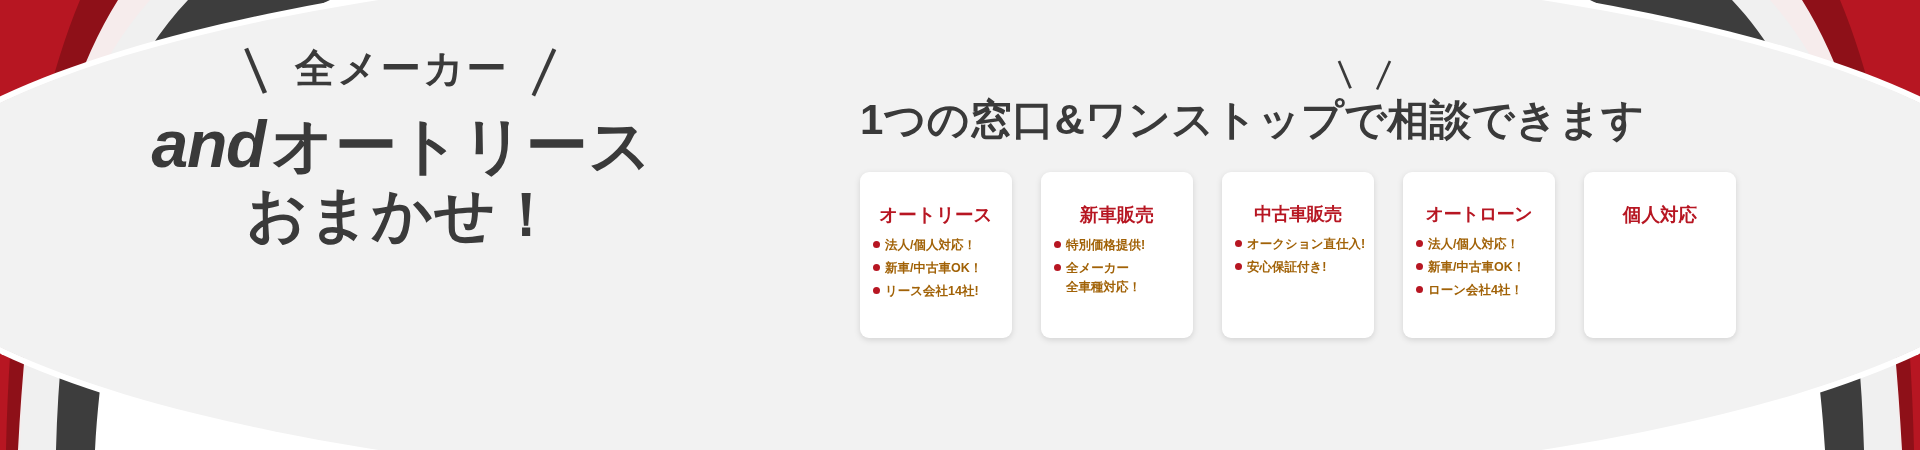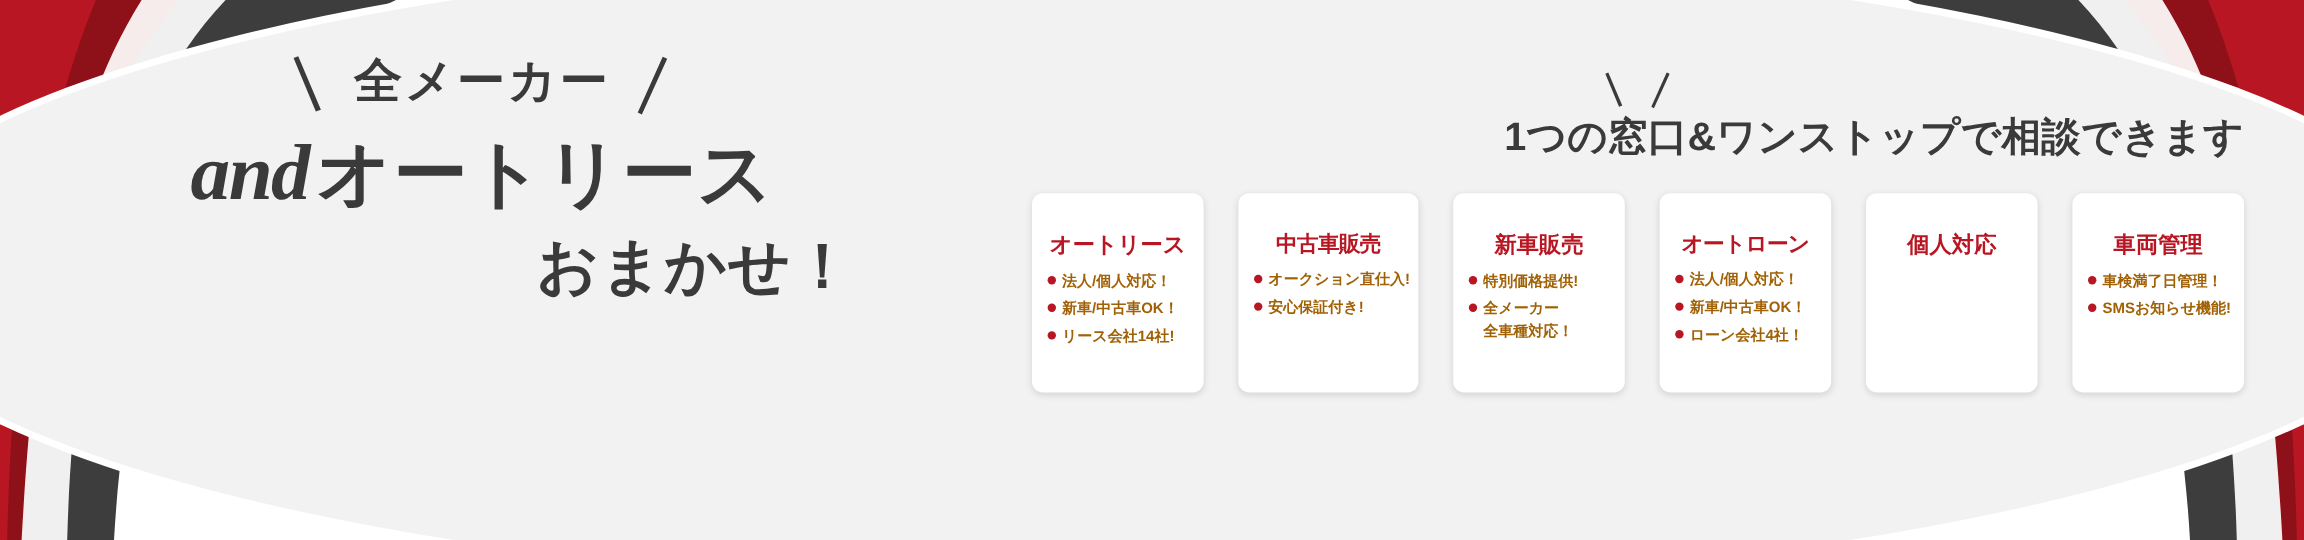--- a/index.html
+++ b/index.html
@@ -72,55 +72,54 @@
 
   .brandline{
     margin-top:18px;
     font-size:62px;
     font-weight:800;
     letter-spacing:.01em;
     line-height:1.12;
     white-space:nowrap;
   }
   .brand-and{
-    font-family:Liberation Serif, serif;
+    font-family:Liberation Sans, sans-serif;
     font-style:italic;
     font-weight:700;
     font-size:66px;
     letter-spacing:-.02em;
     padding-right:6px;
   }
   .lastline{
-    margin-top:12px;
-    font-size:51px;
+    margin-top:0;
+    font-size:60px;
     font-weight:800;
     letter-spacing:.02em;
     line-height:1.1;
     white-space:nowrap;
-    text-align:right;
   }
 
   
   .right{
     position:absolute;
     left:860px; top:60px;
     width:1010px;
     color:#3a3a3a;
   }
   .sub-top{
     display:flex;align-items:center;justify-content:center;
     gap:11px;
     font-size:25px;font-weight:700;letter-spacing:.01em;
     white-space:nowrap;
   }
   .sub-top .slash{font-size:27px;}
   .sub-main{
     margin-top:5px;
-    text-align:right;
-    font-size:33px;font-weight:800;letter-spacing:.005em;
+    text-align:left;
+    font-size:42px;font-weight:800;letter-spacing:.005em;
     white-space:nowrap;
   }
 
   
   .cards{
     margin-top:24px;
     display:flex;
     gap:29px;
     justify-content:flex-start;
   }
@@ -231,48 +230,48 @@
                 <span class="txt">新車/中古車OK！</span>
               </li>
             <li>
                 <span class="dot"></span>
                 <span class="txt">リース会社14社!</span>
               </li>
           </ul>
         </div>
 
         <div class="card">
+          <div class="card-title">新車販売</div>
+          <ul class="bullets">
+            <li>
+                <span class="dot"></span>
+                <span class="txt">特別価格提供!</span>
+              </li>
+            <li>
+                <span class="dot"></span>
+                <span class="txt"><span>全メーカー</span><span class="l2">全車種対応！</span></span>
+              </li>
+          </ul>
+        </div>
+
+        <div class="card">
           <div class="card-title narrow">中古車販売</div>
           <ul class="bullets">
             <li>
                 <span class="dot"></span>
                 <span class="txt">オークション直仕入!</span>
               </li>
             <li>
                 <span class="dot"></span>
                 <span class="txt">安心保証付き!</span>
               </li>
           </ul>
         </div>
 
         <div class="card">
-          <div class="card-title">新車販売</div>
-          <ul class="bullets">
-            <li>
-                <span class="dot"></span>
-                <span class="txt">特別価格提供!</span>
-              </li>
-            <li>
-                <span class="dot"></span>
-                <span class="txt"><span>全メーカー</span><span class="l2">全車種対応！</span></span>
-              </li>
-          </ul>
-        </div>
-
-        <div class="card">
           <div class="card-title narrow">オートローン</div>
           <ul class="bullets">
             <li>
                 <span class="dot"></span>
                 <span class="txt">法人/個人対応！</span>
               </li>
             <li>
                 <span class="dot"></span>
                 <span class="txt">新車/中古車OK！</span>
               </li>
@@ -280,31 +279,18 @@
                 <span class="dot"></span>
                 <span class="txt">ローン会社4社！</span>
               </li>
           </ul>
         </div>
 
         <div class="card">
           <div class="card-title">個人対応</div>
         </div>
 
-        <div class="card">
-          <div class="card-title">車両管理</div>
-          <ul class="bullets">
-            <li>
-                <span class="dot"></span>
-                <span class="txt">車検満了日管理！</span>
-              </li>
-            <li>
-                <span class="dot"></span>
-                <span class="txt">SMSお知らせ機能!</span>
-              </li>
-          </ul>
-        </div>
 
       </div>
     </div>
 
   </div>
 </div>
 
 </body></html>

